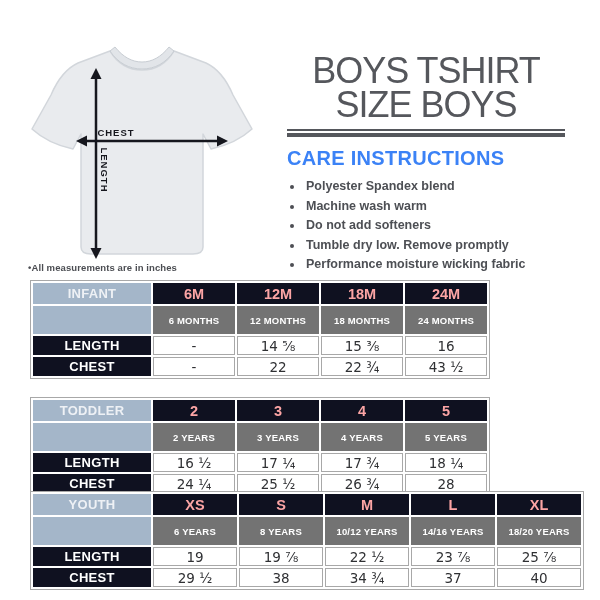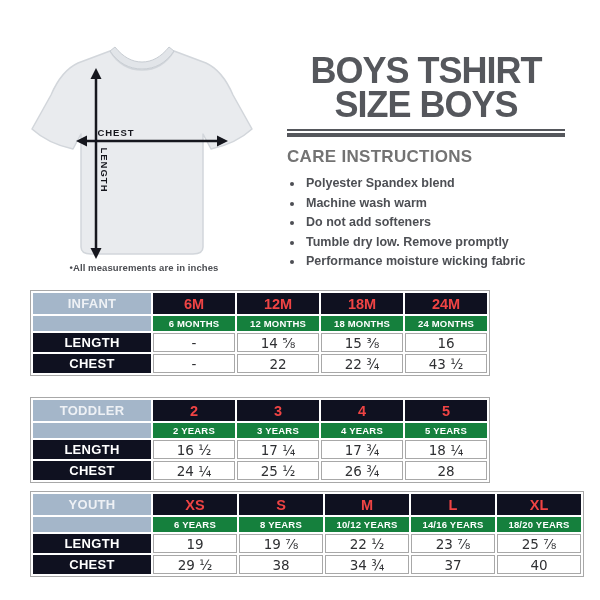--- a/index.html
+++ b/index.html
@@ -3,42 +3,42 @@
 <meta charset="utf-8">
 <style>
   html,body{margin:0;padding:0;}
   body{
     width:600px;height:600px;background:#ffffff;position:relative;overflow:hidden;
     font-family:"Liberation Sans", sans-serif;
   }
   
   .shirt-svg{position:absolute;left:26px;top:42px;}
   .measure-note{
-    position:absolute;left:28px;top:262px;width:232px;text-align:center;
+    position:absolute;left:28px;top:262px;width:232px;
     font-size:9.5px;font-weight:bold;color:#4b4d52;letter-spacing:0.1px;
   }
   
   .right-col{position:absolute;left:287px;top:54px;width:278px;color:#55575c;}
-  .page-title{font-weight:bold;font-size:36px;line-height:34px;letter-spacing:-1px;text-align:center;}
+  .page-title{font-weight:normal;font-size:36px;line-height:34px;letter-spacing:-1px;text-align:center;}
   .title-rule{margin-top:7px;height:2px;border-top:2px solid #55575c;border-bottom:4px solid #55575c;}
-  .care-heading{margin-top:10px;font-size:17px;font-weight:bold;letter-spacing:0.3px;color:#737373;}
+  .care-heading{margin-top:10px;font-size:20px;font-weight:bold;letter-spacing:0.3px;color:#3b82f6;}
   .care-list{list-style:disc;margin:7px 0 0 0;padding:0 0 0 17px;}
   .care-list li{font-size:12.5px;font-weight:bold;color:#4d4f54;line-height:19.5px;padding-left:2px;}
   
   .size-table{
     position:absolute;left:30px;border-collapse:separate;border-spacing:2px;
     border:1px solid #a8a8a8;table-layout:fixed;background:#ffffff;
   }
-  .t-infant{top:290px}.t-toddler{top:397px}.t-youth{top:491px}
+  .t-infant{top:280px}.t-toddler{top:397px}.t-youth{top:491px}
   .c-label{width:118px}.c-data{width:82px}.t-youth .c-data{width:84px}
   .size-table td{padding:0;box-sizing:border-box;text-align:center;vertical-align:middle;}
   .group-cell{background:#a4b6c9;color:#eef1f5;font-weight:bold;font-size:13px;height:21px;letter-spacing:0.3px;}
   .group-pad{background:#a4b6c9;height:15px;}
-  .size-cell{background:#0f1120;color:#ef4444;font-weight:bold;font-size:14.5px;height:21px;margin-top:48px;}
-  .age-cell{background:#15803d;color:#ffffff;font-weight:bold;font-size:9.5px;height:15px;letter-spacing:0.2px;}
+  .size-cell{background:#0f1120;color:#fca5a5;font-weight:bold;font-size:14.5px;height:21px;margin-top:48px;}
+  .age-cell{background:#737373;color:#ffffff;font-weight:bold;font-size:9.5px;height:28px;letter-spacing:0.2px;}
   .rowlabel-cell{background:#0f1120;color:#ffffff;font-weight:bold;font-size:13px;text-align:left;padding-left:24px;height:19px;letter-spacing:0.3px;}
   .value-cell{
     background:#ffffff;border:1px solid #a8a8a8;color:#2f3033;
     font-size:13.5px;height:19px;font-family:"DejaVu Sans", sans-serif;
   }
 </style>
 </head>
 <body>
 
 <svg class="shirt-svg" width="232" height="221" viewBox="0 0 232 221">

